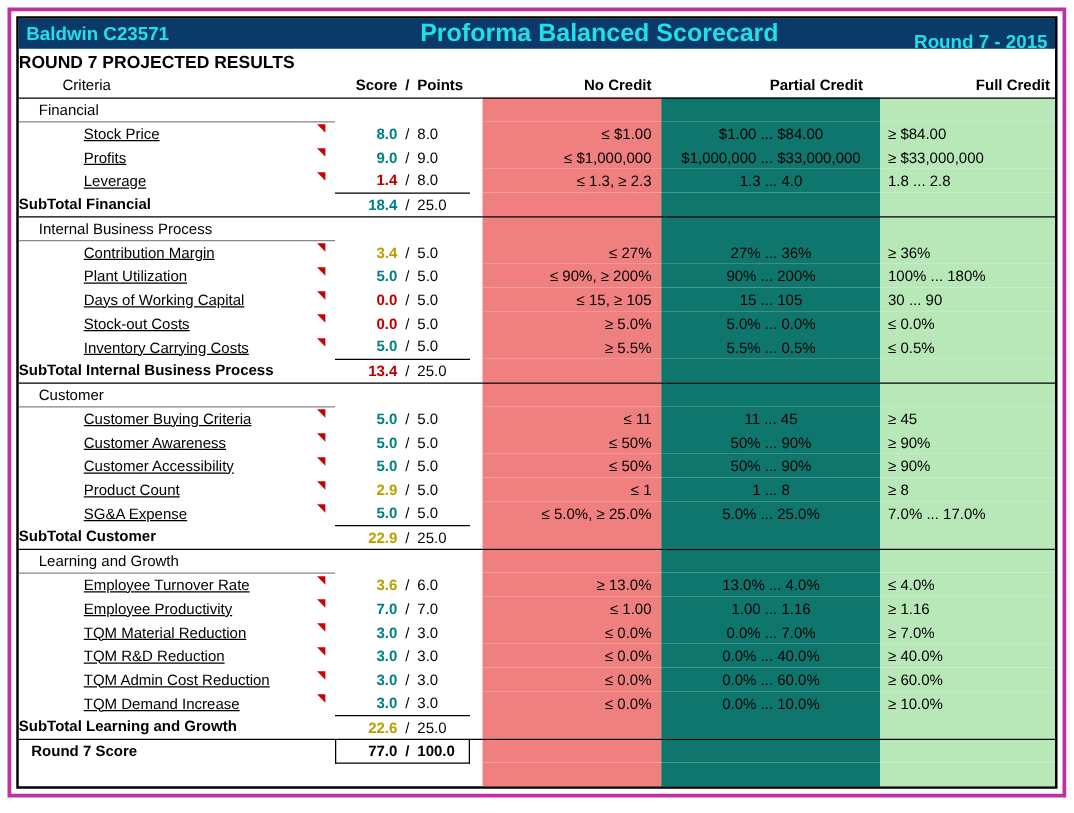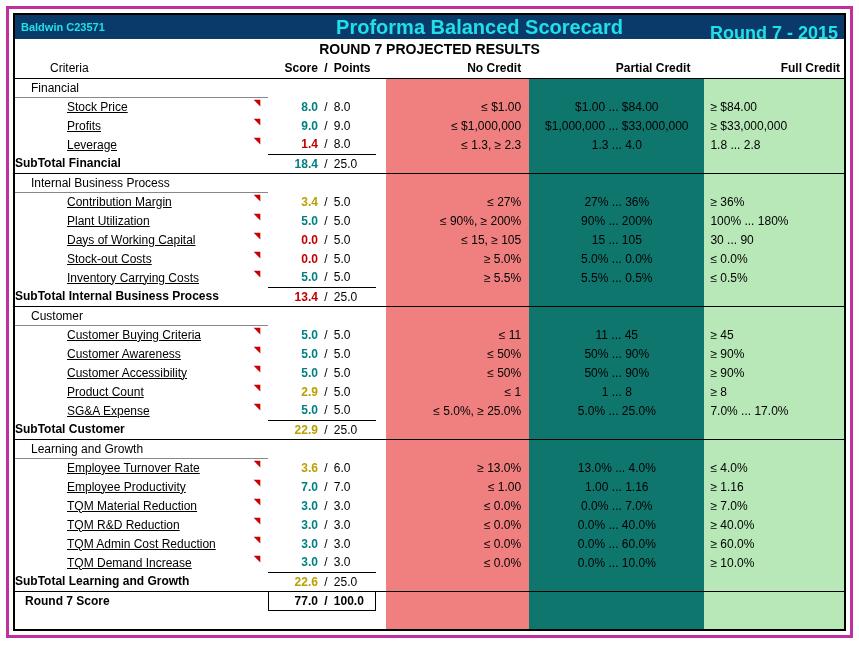--- a/index.html
+++ b/index.html
@@ -24,40 +24,40 @@
     background: #0a3a6a;
     color: #fff;
     display: flex;
     align-items: center;
     padding: 1px 6px;
     height: 24px;
   }
   .header .company {
     color: #1fe0e8;
     font-weight: bold;
-    font-size: 11px;
+    font-size: 15px;
     width: 250px;
   }
   .header .title {
     color: #1fe0e8;
     font-weight: bold;
     font-size: 20px;
     flex: 1;
     text-align: center;
   }
   .header .round {
     color: #1fe0e8;
     font-weight: bold;
-    font-size: 18px;
+    font-size: 15px;
     width: 150px;
     text-align: right;
     margin-top: 12px;
   }
   .subtitle {
-    text-align: center;
+    text-align: left;
     font-weight: bold;
     font-size: 14px;
     padding: 2px 0;
   }
   table {
     width: 100%;
     border-collapse: collapse;
   }
   td, th {
     padding: 1px 0;

